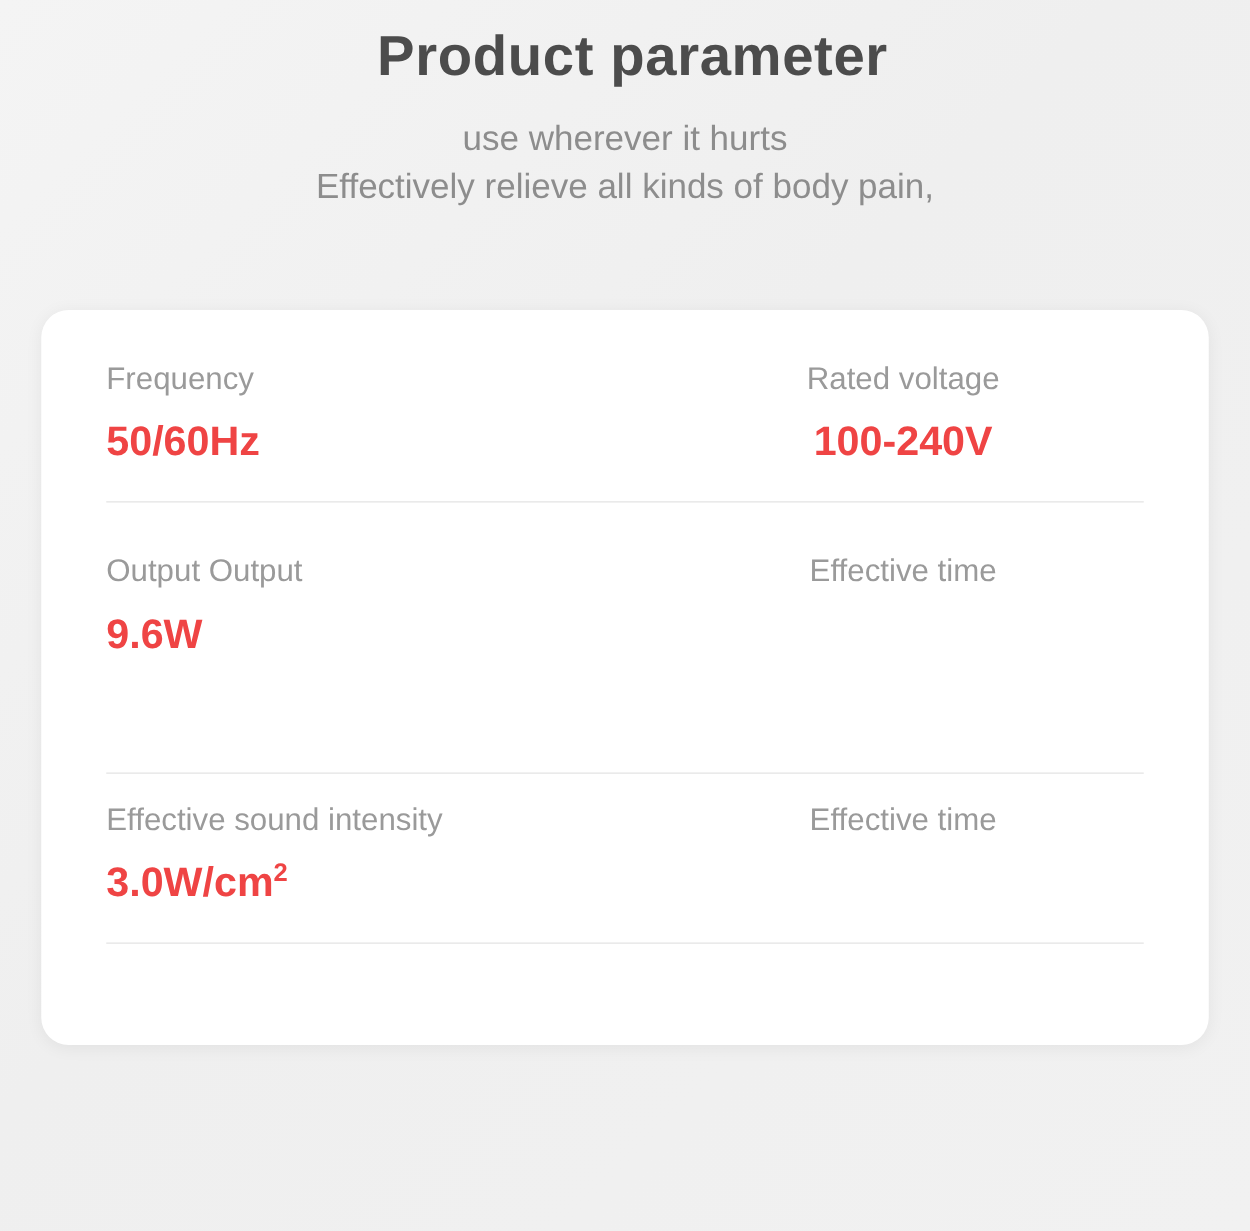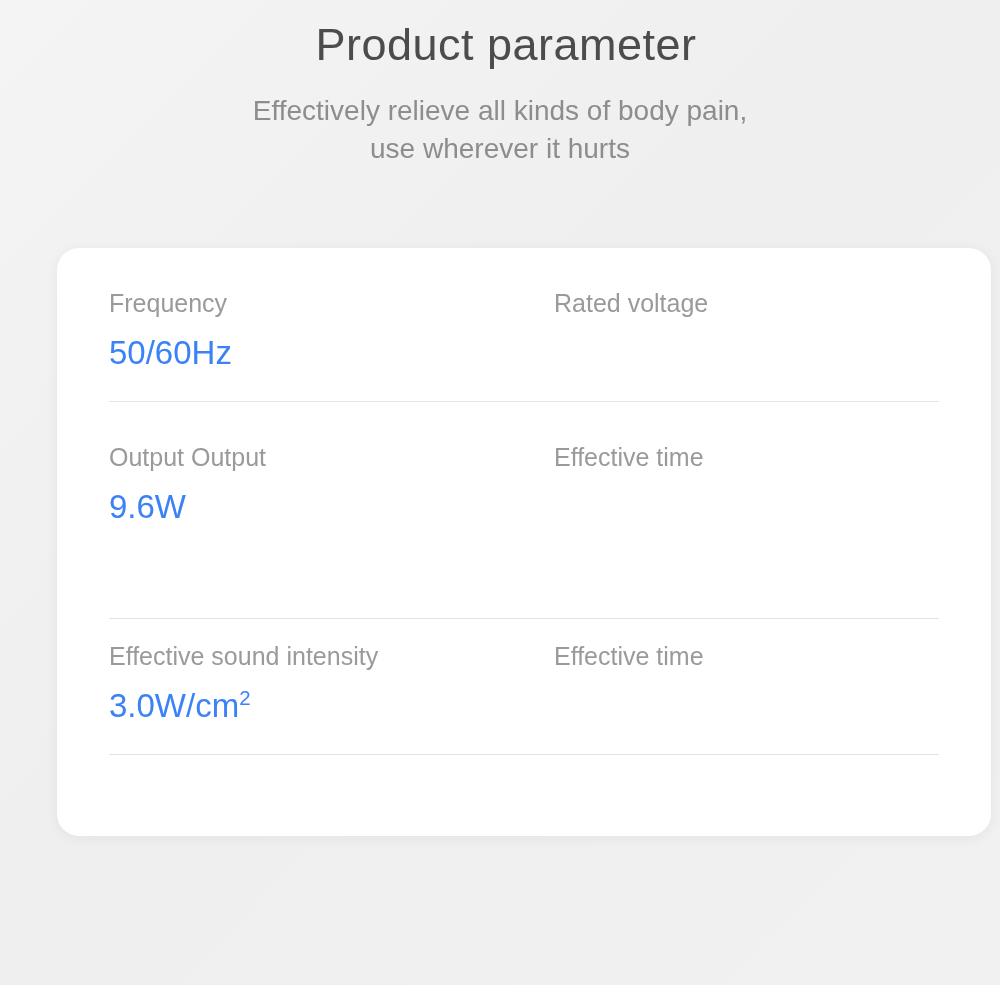--- a/index.html
+++ b/index.html
@@ -20,21 +20,21 @@
     box-sizing: border-box;
     background: linear-gradient(135deg, #f4f4f4 0%, #efefef 45%, #f1f1f1 100%);
     position: relative;
   }
   .header {
     padding-top: 18px;
     text-align: center;
   }
   .title {
     font-size: 45px;
-    font-weight: normal;
+    font-weight: bold;
     color: #4c4c4c;
     letter-spacing: 0.5px;
     line-height: 1.2;
     margin: 0;
     padding-left: 12px;
   }
   .subtitle {
     margin-top: 20px;
     font-size: 28px;
     color: #8d8d8d;
@@ -47,50 +47,50 @@
   .card {
     position: absolute;
     left: 33px;
     top: 248px;
     width: 934px;
     height: 588px;
     background: #ffffff;
     border-radius: 22px;
     box-shadow: 0 2px 14px rgba(0,0,0,0.06);
     box-sizing: border-box;
-    margin-left: 24px;
   }
   .rows {
     padding: 0 52px;
   }
   .row {
     display: flex;
     position: relative;
   }
   .cell {
     box-sizing: border-box;
   }
   .cell.left {
     width: 50%;
     padding-left: 0px;
   }
   .cell.right {
     width: 50%;
     padding-left: 30px;
+    text-align: center;
   }
   .label {
     font-size: 25px;
     color: #9a9a9a;
     font-weight: 400;
     line-height: 1.2;
   }
   .value {
     font-size: 33px;
-    color: #3b82f6;
-    font-weight: 400;
+    color: #ef4444;
+    font-weight: 700;
     line-height: 1.25;
     margin-top: 14px;
     white-space: pre-line;
   }
   .divider {
     height: 1px;
     background: #e3e3e3;
     margin: 0 52px;
   }
   
@@ -105,36 +105,37 @@
   }
 </style>
 </head>
 <body>
 
 <div class="page">
 
   <div class="header">
     <h1 class="title">Product parameter</h1>
     <div class="subtitle">
+      <span class="line">use wherever it hurts</span>
       <span class="line">Effectively relieve all kinds of body pain,</span>
-      <span class="line">use wherever it hurts</span>
     </div>
   </div>
 
   <div class="card">
 
     <div class="rows">
 
       <div class="row row-1">
         <div class="cell left">
           <div class="label">Frequency</div>
           <div class="value">50/60Hz</div>
         </div>
         <div class="cell right">
           <div class="label">Rated voltage</div>
+          <div class="value">100-240V</div>
         </div>
       </div>
     </div>
 
     <div class="divider"></div>
 
     <div class="rows">
       <div class="row row-2">
         <div class="cell left">
           <div class="label">Output Output</div>

